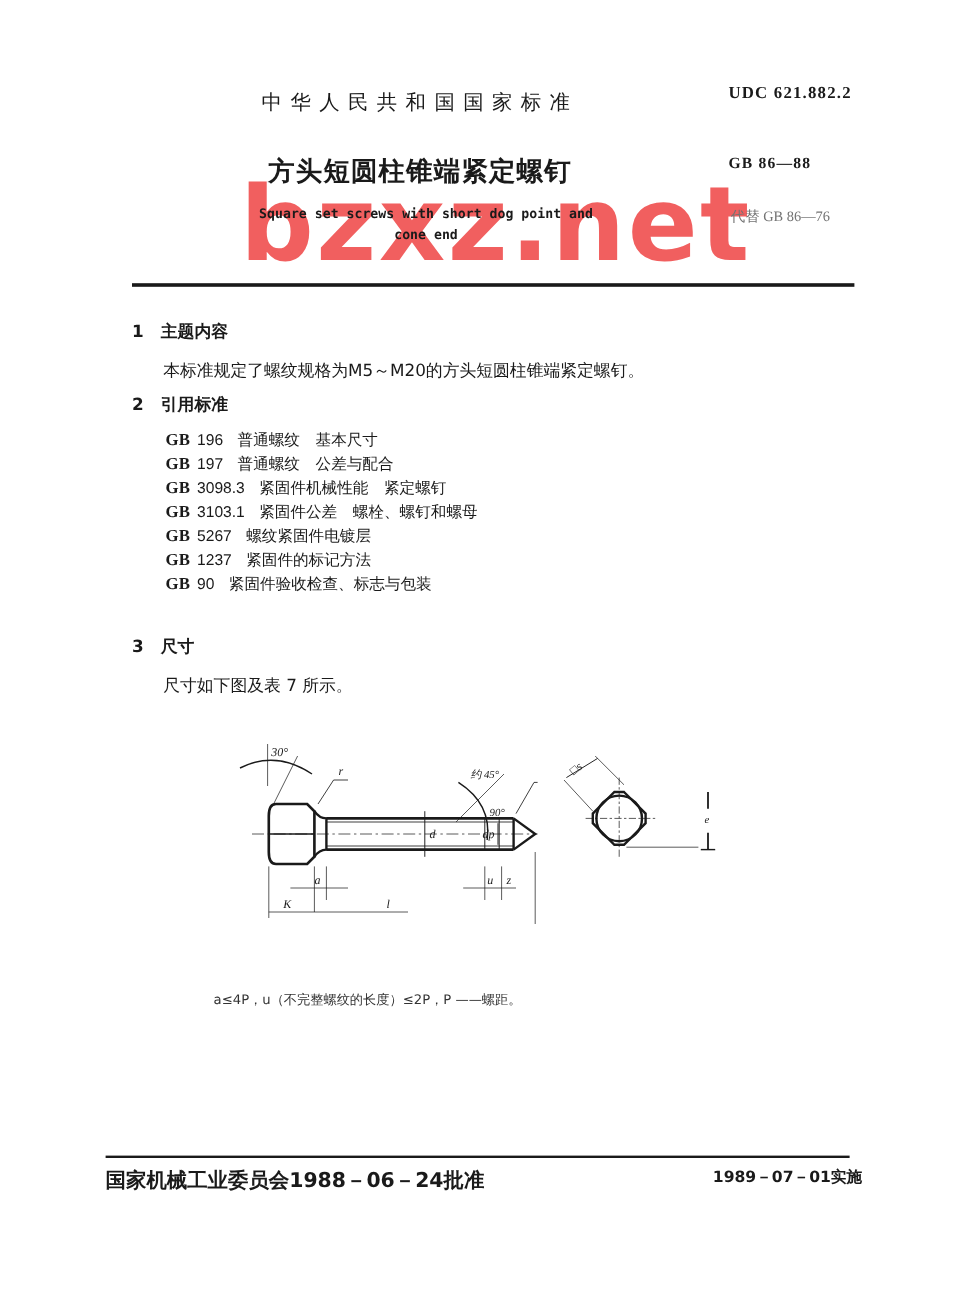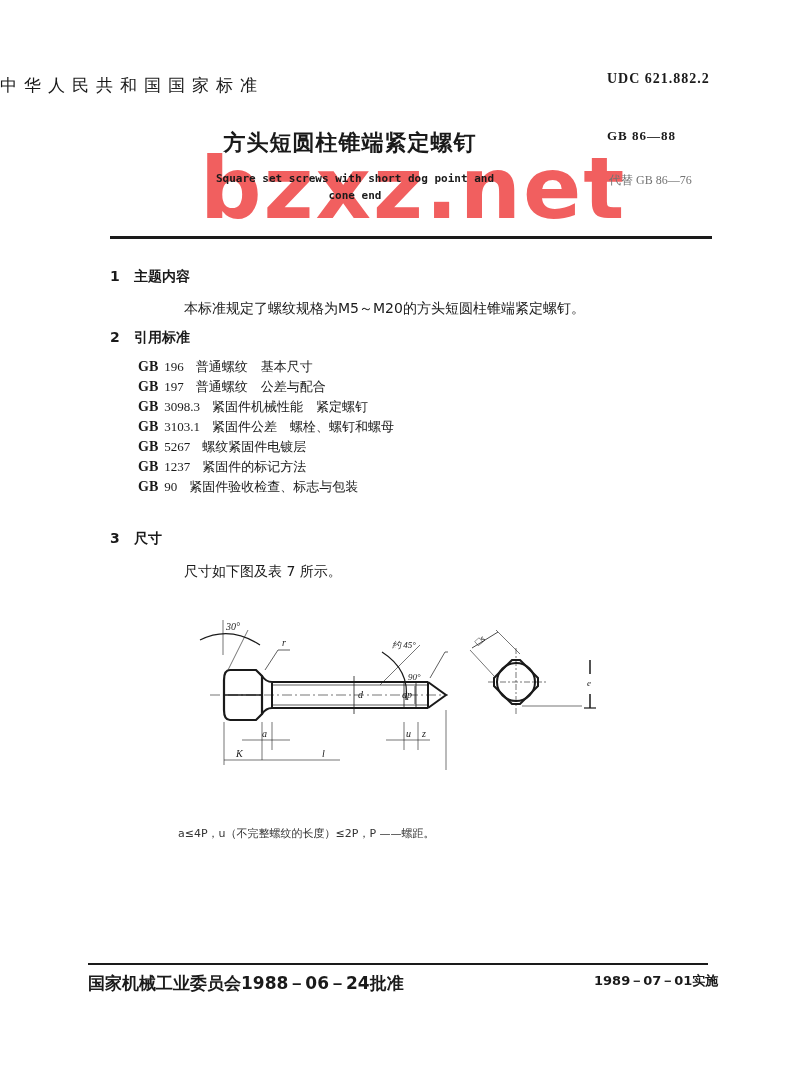--- a/index.html
+++ b/index.html
@@ -1,40 +1,40 @@
 <!DOCTYPE html>
 <html><head>
 <meta charset="utf-8">
 <style>
   html, body { margin: 0; padding: 0; background: #ffffff; }
   body { width: 800px; height: 1091px; position: relative; overflow: hidden;
          font-family: "DejaVu Serif", "Liberation Serif", serif; color: #1a1a1a; }
   .abs { position: absolute; }
-  .header-national { left: 0; width: 700px; top: 74px; text-align: left; font-size: 17px;
+  .header-national { left: 0; width: 700px; top: 74px; text-align: center; font-size: 17px;
          letter-spacing: 7px; padding-left: 0; font-family: "DejaVu Sans", sans-serif; }
   .udc { left: 607px; top: 71px; font-size: 14px; font-weight: bold; letter-spacing: 1px;
          font-family: "Liberation Serif", serif; }
   .title-cn { left: 0; width: 700px; top: 128px; text-align: center; font-size: 22px; font-weight: bold;
          font-family: "DejaVu Sans", sans-serif; letter-spacing: 1px; }
   .gb-code { left: 607px; top: 128px; font-size: 13px; font-weight: bold; font-family: "Liberation Serif", serif; letter-spacing: 1px; }
   .title-en { left: 200px; width: 310px; top: 170px; text-align: center; font-size: 11px;
          font-weight: bold; font-family: "DejaVu Sans Mono", monospace; line-height: 17px; }
   .replaces { left: 609px; top: 172px; font-size: 12px; font-family: Liberation Serif, serif; color: #737373; }
   .watermark { left: 200px; top: 138px; font-size: 86px; font-weight: bold; color: #ef4444;
          font-family: "DejaVu Sans", sans-serif; letter-spacing: 2px; z-index: 0; opacity: 0.85; }
   .z1 { z-index: 1; }
   .rule-top { left: 110px; top: 236px; width: 602px; height: 3px; background: #1a1a1a; }
   .rule-bottom { left: 88px; top: 963px; width: 620px; height: 2px; background: #1a1a1a; }
   .section-head { font-size: 14px; font-weight: bold; font-family: "DejaVu Sans", sans-serif; }
   .section-head .num { display: inline-block; width: 24px; }
-  .para { font-size: 14px; font-family: "DejaVu Sans", sans-serif; margin-left: 48px; }
+  .para { font-size: 14px; font-family: "DejaVu Sans", sans-serif; }
   .ref-list { left: 138px; top: 357px; font-size: 13px; font-family: "DejaVu Sans", sans-serif; }
   .ref-row { height: 20px; line-height: 20px; white-space: nowrap; }
   .ref-row .gb { font-weight: bold; font-family: "Liberation Serif", serif; font-size: 14px; margin-right: 6px; }
-  .ref-row .no { margin-right: 12px; font-family: Liberation Serif, serif; }
+  .ref-row .no { margin-right: 12px; font-family: Liberation Sans, sans-serif; }
   .note { left: 178px; top: 826px; font-size: 11px; font-family: "DejaVu Sans", sans-serif; color: #333; }
   .footer-left { left: 88px; top: 972px; font-size: 17px; font-weight: bold; font-family: "DejaVu Sans", sans-serif; }
   .footer-right { left: 594px; top: 972px; font-size: 13px; font-weight: bold; font-family: "DejaVu Sans", sans-serif; }
   svg text { font-family: "Liberation Serif", serif; font-style: italic; }
 </style>
 </head>
 <body>
 
 <div class="abs watermark">bzxz.net</div>
 

